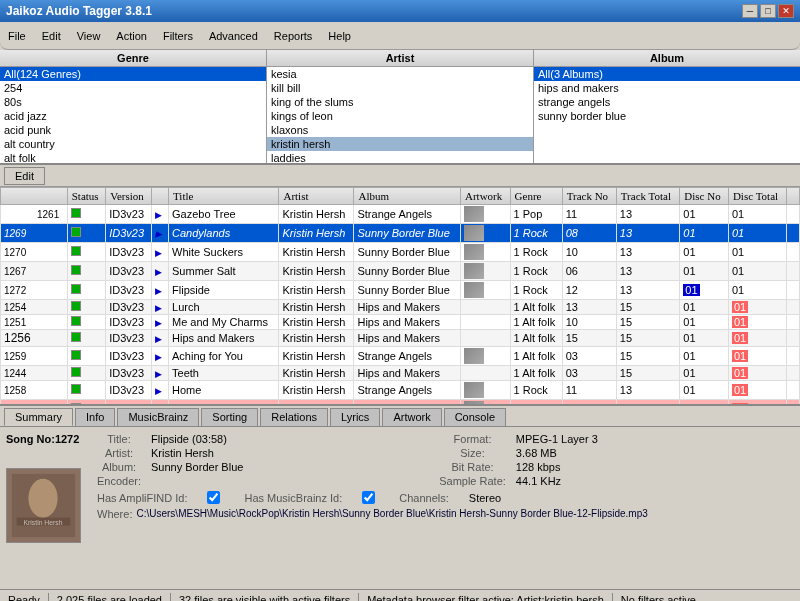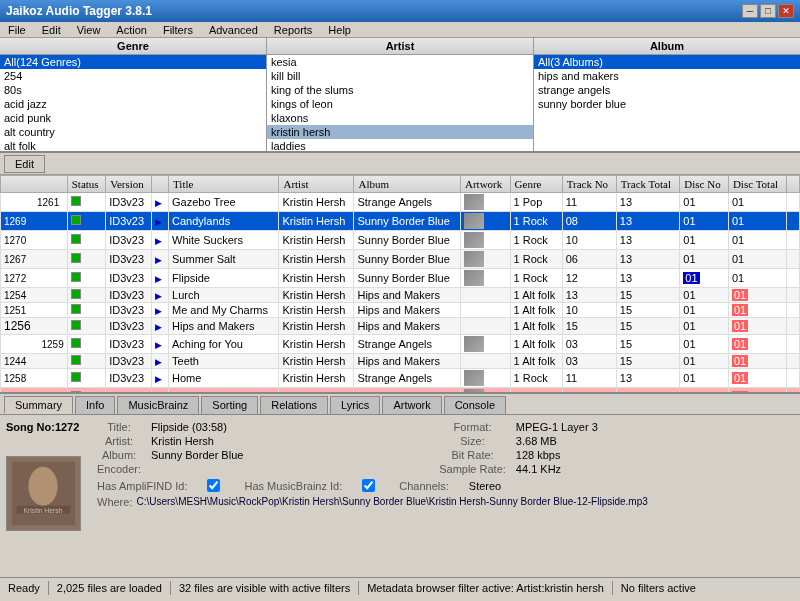--- a/index.html
+++ b/index.html
@@ -6,21 +6,21 @@
     body { font-family: 'Segoe UI', Tahoma, Geneva, Verdana, sans-serif; font-size: 11px; background: #d4d0c8; color: #000; width: 800px; height: 601px; overflow: hidden; }
     
     
     .title-bar { background: linear-gradient(to bottom, #4a90d9, #2060b0); color: white; padding: 3px 6px; display: flex; justify-content: space-between; align-items: center; height: 22px; }
     .title-bar-title { font-size: 12px; font-weight: bold; }
     .title-bar-controls { display: flex; gap: 2px; }
     .title-btn { width: 16px; height: 14px; border: 1px solid #888; font-size: 9px; display: flex; align-items: center; justify-content: center; cursor: pointer; color: #000; background: #d4d0c8; }
     .title-btn.close { background: #c0392b; color: white; }
     
     
-    .menu-bar { background: #d4d0c8; padding: 2px 4px; display: flex; gap: 8px; border-bottom: 1px solid #999; height: 16px; align-items: center; }
+    .menu-bar { background: #d4d0c8; padding: 2px 4px; display: flex; gap: 8px; border-bottom: 1px solid #999; height: 28px; align-items: center; border-radius: 8px; }
     .menu-item { padding: 1px 4px; cursor: pointer; font-size: 11px; }
     
     
     .main { display: flex; flex-direction: column; height: calc(601px - 42px); }
     
     
     .filters-section { display: flex; border-bottom: 2px solid #888; height: 115px; background: #f0f0f0; }
     
     .filter-col { flex: 1; border-right: 1px solid #999; display: flex; flex-direction: column; }
     .filter-col:last-child { border-right: none; }
@@ -36,21 +36,21 @@
     
     
     .table-section { flex: 1; overflow: hidden; display: flex; flex-direction: column; background: white; }
     .table-container { flex: 1; overflow: auto; }
     
     table { width: 100%; border-collapse: collapse; font-size: 11px; }
     thead tr { background: linear-gradient(to bottom, #e8e8e8, #d0d0d0); position: sticky; top: 0; z-index: 10; }
     th { border: 1px solid #aaa; padding: 2px 4px; text-align: left; cursor: pointer; white-space: nowrap; font-weight: normal; min-width: 30px; font-family: Liberation Serif, serif; }
     td { border: 1px solid #ddd; padding: 1px 3px; white-space: nowrap; overflow: hidden; max-width: 120px; text-overflow: ellipsis; }
     tr:nth-child(even) { background: #f5f5f5; }
-    tr.selected { background: #0058d0 !important; color: white; }
+    tr.selected { background: #0058d0 !important; color: white; font-style: italic; }
     tr.pink { background: #ffb0b0 !important; }
     
     .status-dot { width: 10px; height: 10px; display: inline-block; border: 1px solid #888; }
     .dot-green { background: #00aa00; }
     .dot-red { background: #cc0000; }
     
     .play-icon { color: #0000cc; font-size: 9px; cursor: pointer; }
     
     
     .bottom-section { border-top: 2px solid #888; background: #d4d0c8; height: 185px; display: flex; flex-direction: column; }
@@ -294,21 +294,21 @@
     <td title="Hips and Makers">Hips and Makers</td>
     <td></td>
     <td>1 Alt folk</td>
     <td>15</td>
     <td>15</td>
     <td><span style="">01</span></td>
     <td><span style="background:#ff6060;color:white;padding:0 2px;">01</span></td>
     <td></td>
   </tr>
             <tr>
-    <td style="font-size:10px;text-align:right;">1259</td>
+    <td style="font-size:10px;">1259</td>
     <td><span class="status-dot dot-green"></span></td>
     <td>ID3v23</td>
     <td><span class="play-icon">▶</span></td>
     <td title="Aching for You">Aching for You</td>
     <td>Kristin Hersh</td>
     <td title="Strange Angels">Strange Angels</td>
     <td><span style="display:inline-block;width:20px;height:16px;background:linear-gradient(135deg,#888,#aaa);vertical-align:middle;"></span></td>
     <td>1 Alt folk</td>
     <td>03</td>
     <td>15</td>

